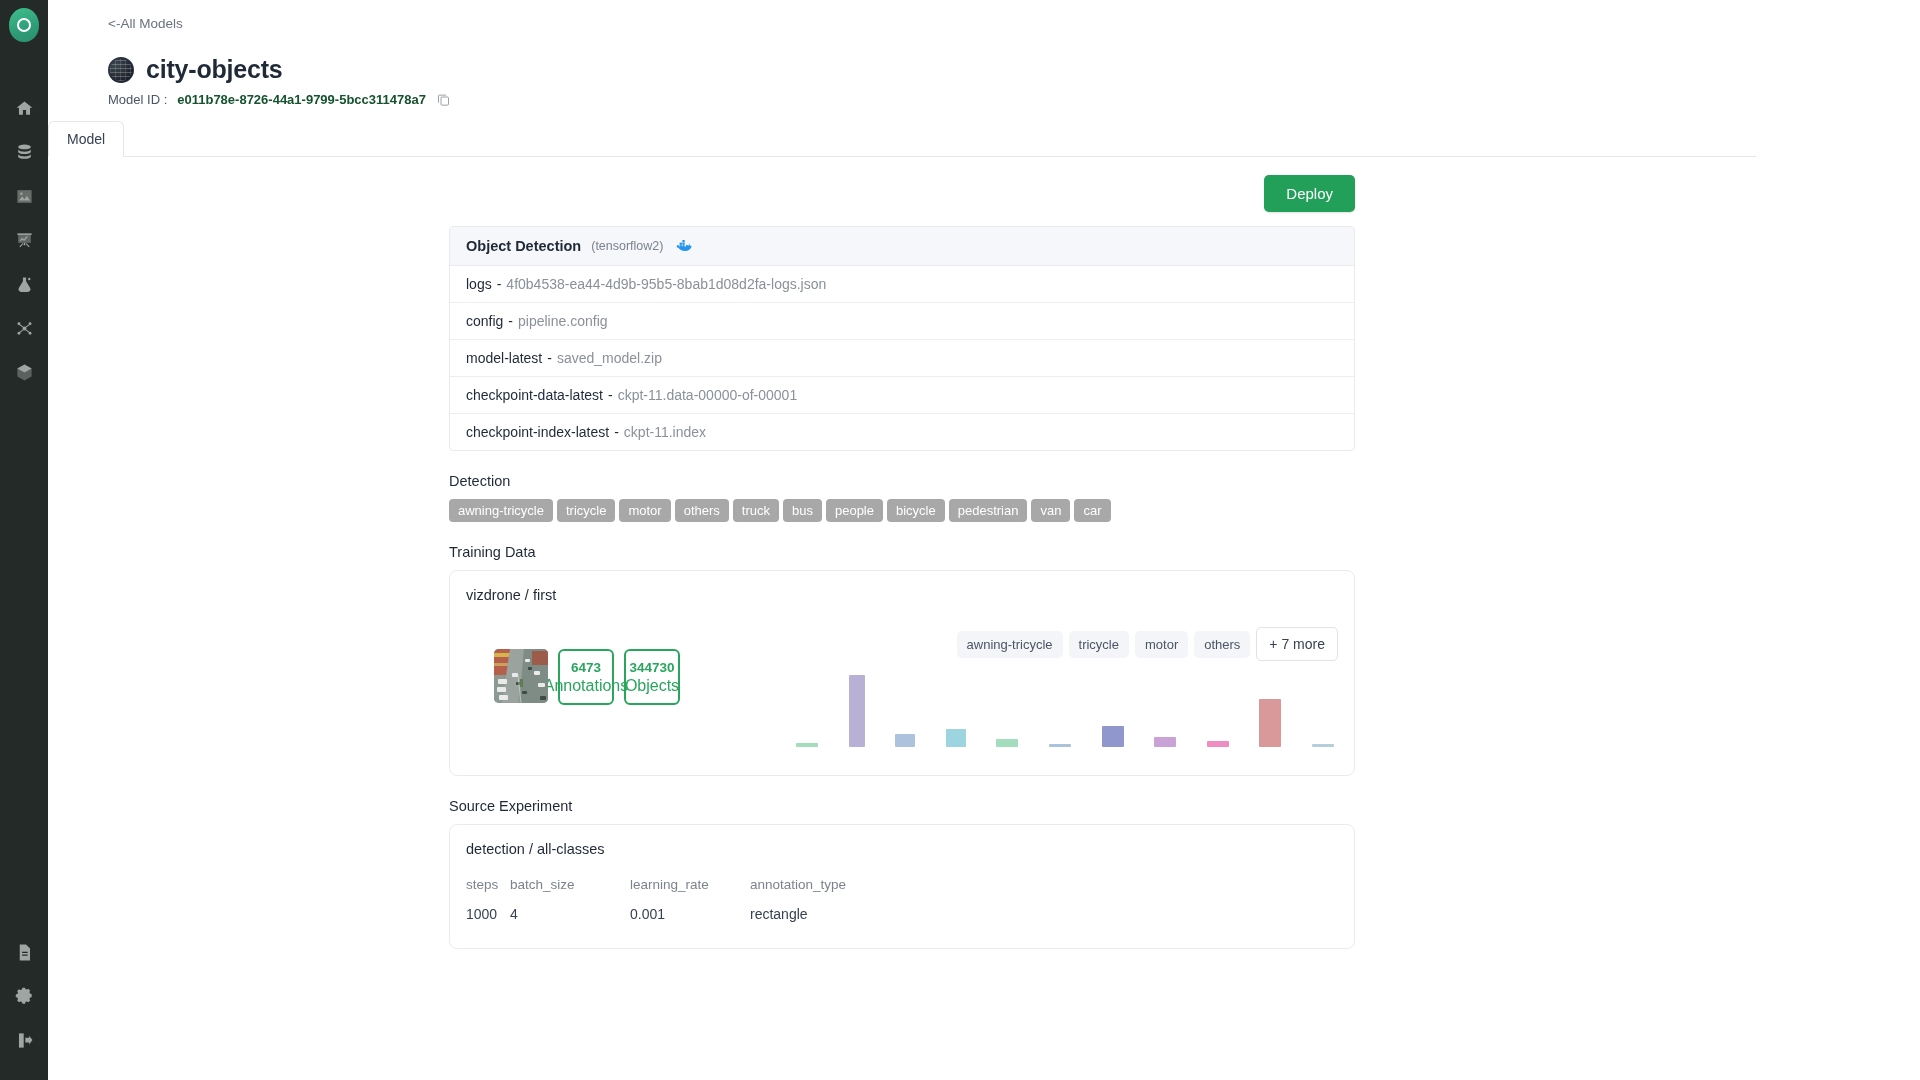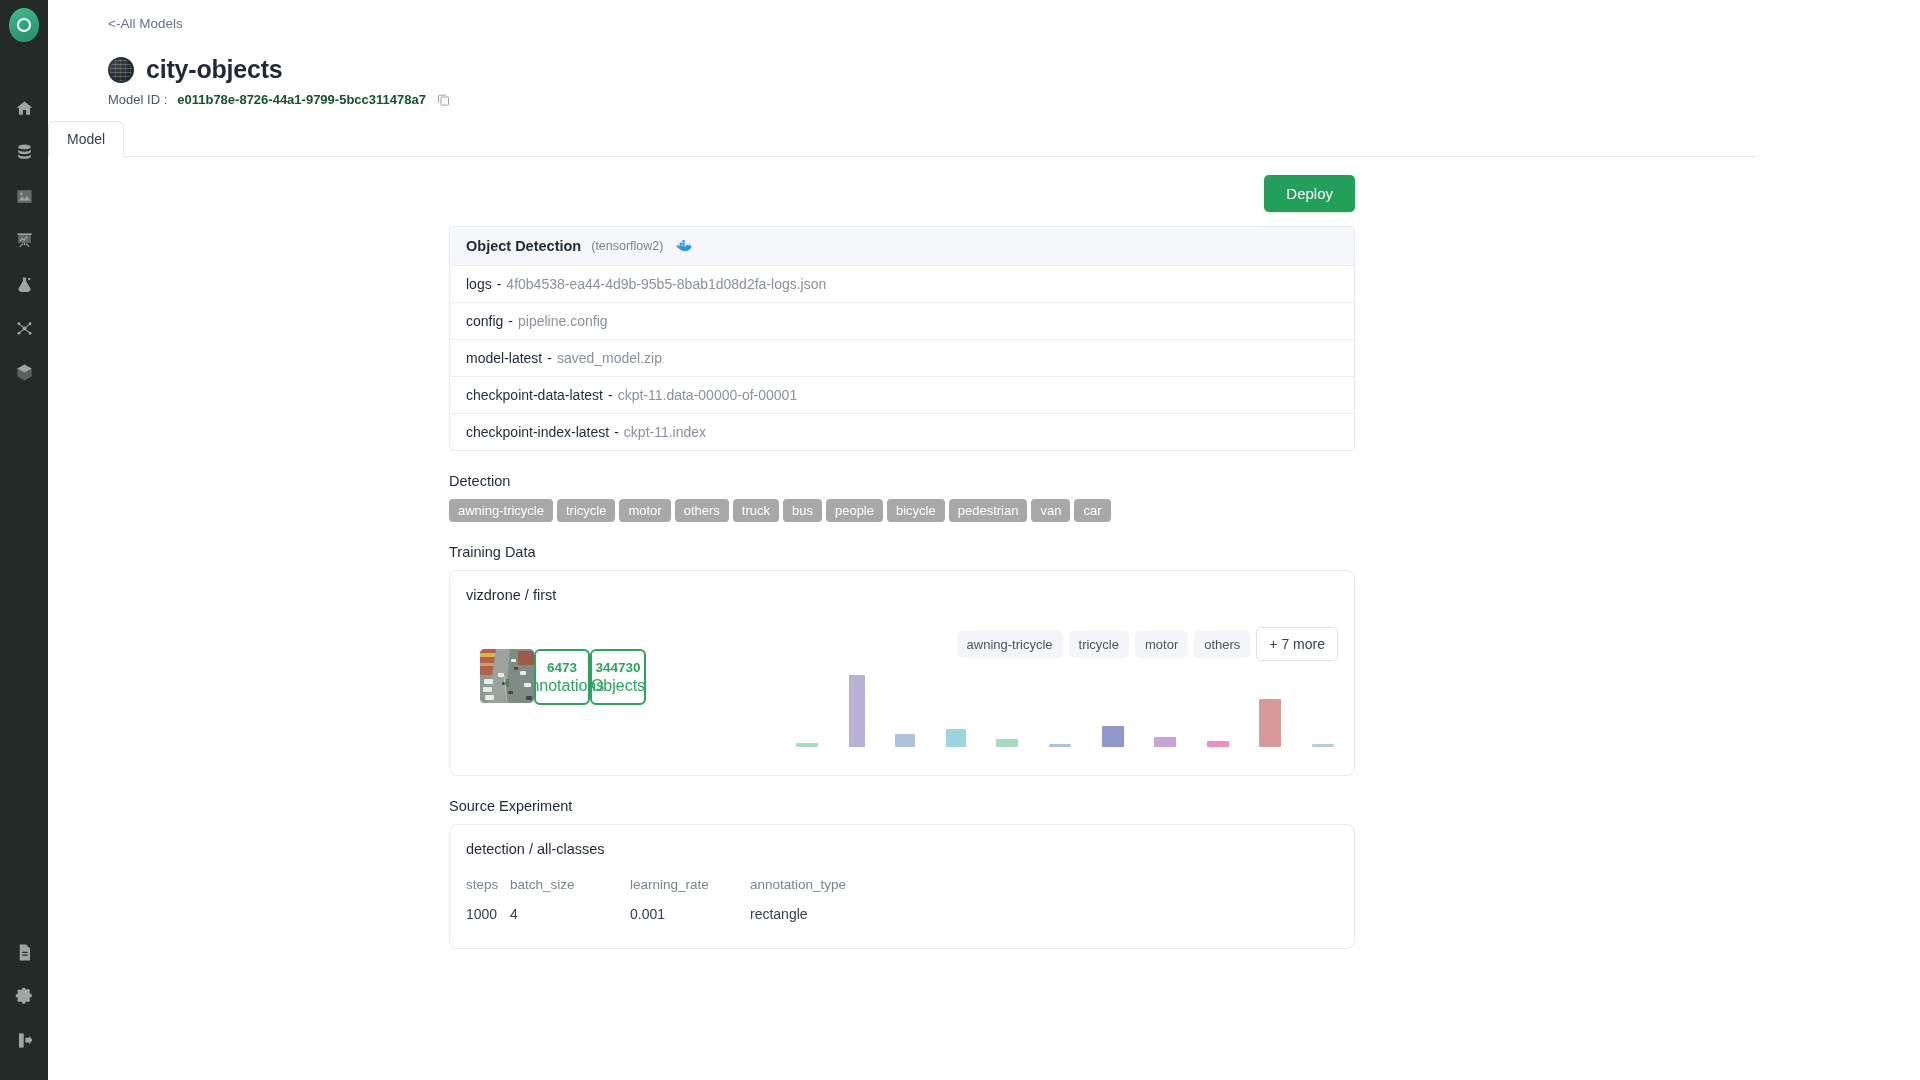--- a/index.html
+++ b/index.html
@@ -150,22 +150,22 @@
     background: #f3f5f8; color: #4b5563; font-size: 13px;
     padding: 6px 10px; border-radius: 5px; cursor: pointer; white-space: nowrap;
   }
   .more-chip {
     background: #fff; color: #374151; font-size: 14px;
     padding: 8px 12px; border-radius: 5px; border: 1px solid #dfe3e8;
     cursor: pointer; white-space: nowrap;
   }
 
   .stats-row {
-    position: absolute; left: 14px; top: 40px;
-    display: flex; align-items: flex-start; 
+    position: absolute; left: 28px; top: 40px;
+    display: flex; align-items: flex-start; gap: 10px;
   }
   .thumb {
     width: 54px; height: 54px; border-radius: 5px; overflow: hidden;
     background: #6e7a74; position: relative;
   }
   .thumb svg { display: block; }
   .stat-box {
     width: 56px; height: 56px; border: 2px solid #2aa55e; border-radius: 6px;
     display: flex; flex-direction: column; align-items: center; justify-content: center;
     color: #2aa55e; gap: 2px;

